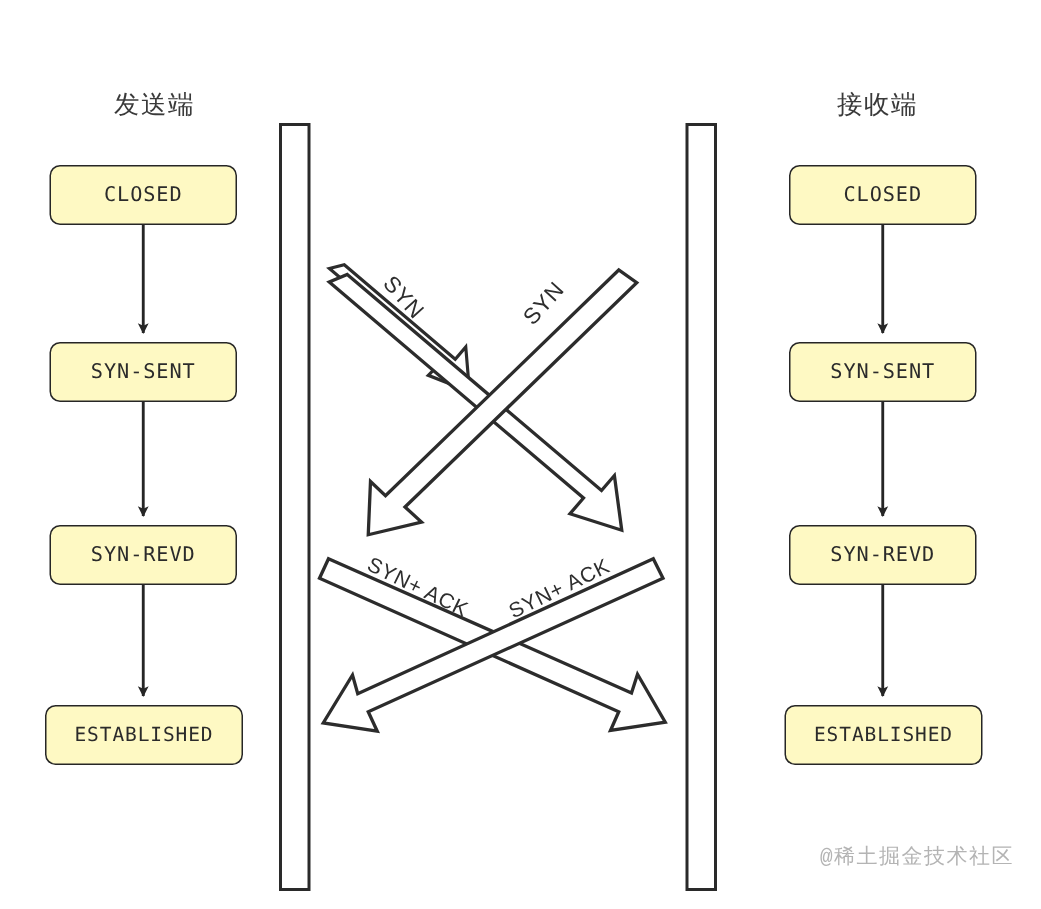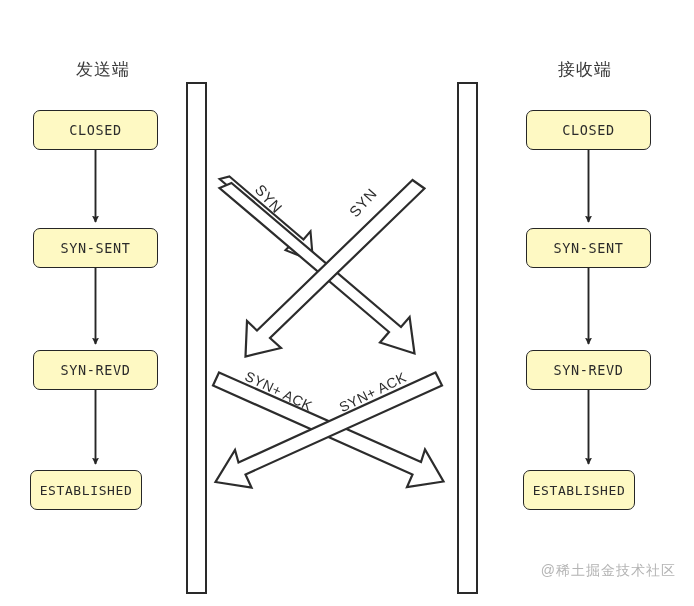--- a/index.html
+++ b/index.html
@@ -41,21 +41,21 @@
     background: #fef9c3;
     display: flex;
     align-items: center;
     justify-content: center;
     font-family: "DejaVu Sans Mono", monospace;
     font-size: 13.5px;
     letter-spacing: 0.6px;
     color: #2b2b2b;
     white-space: nowrap;
   }
-  .state-box.wide { width: 112px; font-size: 13px; text-align: right; }
+  .state-box.wide { width: 132px; font-size: 13px; text-align: right; }
 
   .timeline-bar {
     position: absolute;
     width: 21px;
     box-sizing: border-box;
     border: 2.2px solid #2a2a2a;
     background: #ffffff;
   }
 
   svg.overlay {
@@ -75,21 +75,21 @@
     white-space: nowrap;
     letter-spacing: 0.5px;
     transform-origin: left center;
   }
   .msg-label.small { font-size: 14px; }
 
   #watermark {
     position: absolute;
     right: 18px;
     bottom: 26px;
-    font-family: Liberation Sans, sans-serif;
+    font-family: Liberation Mono, monospace;
     font-size: 14px;
     color: #b4b4b4;
     letter-spacing: 1px;
     white-space: nowrap;
   }
 </style>
 </head>
 <body>
 
 <div id="canvas">

